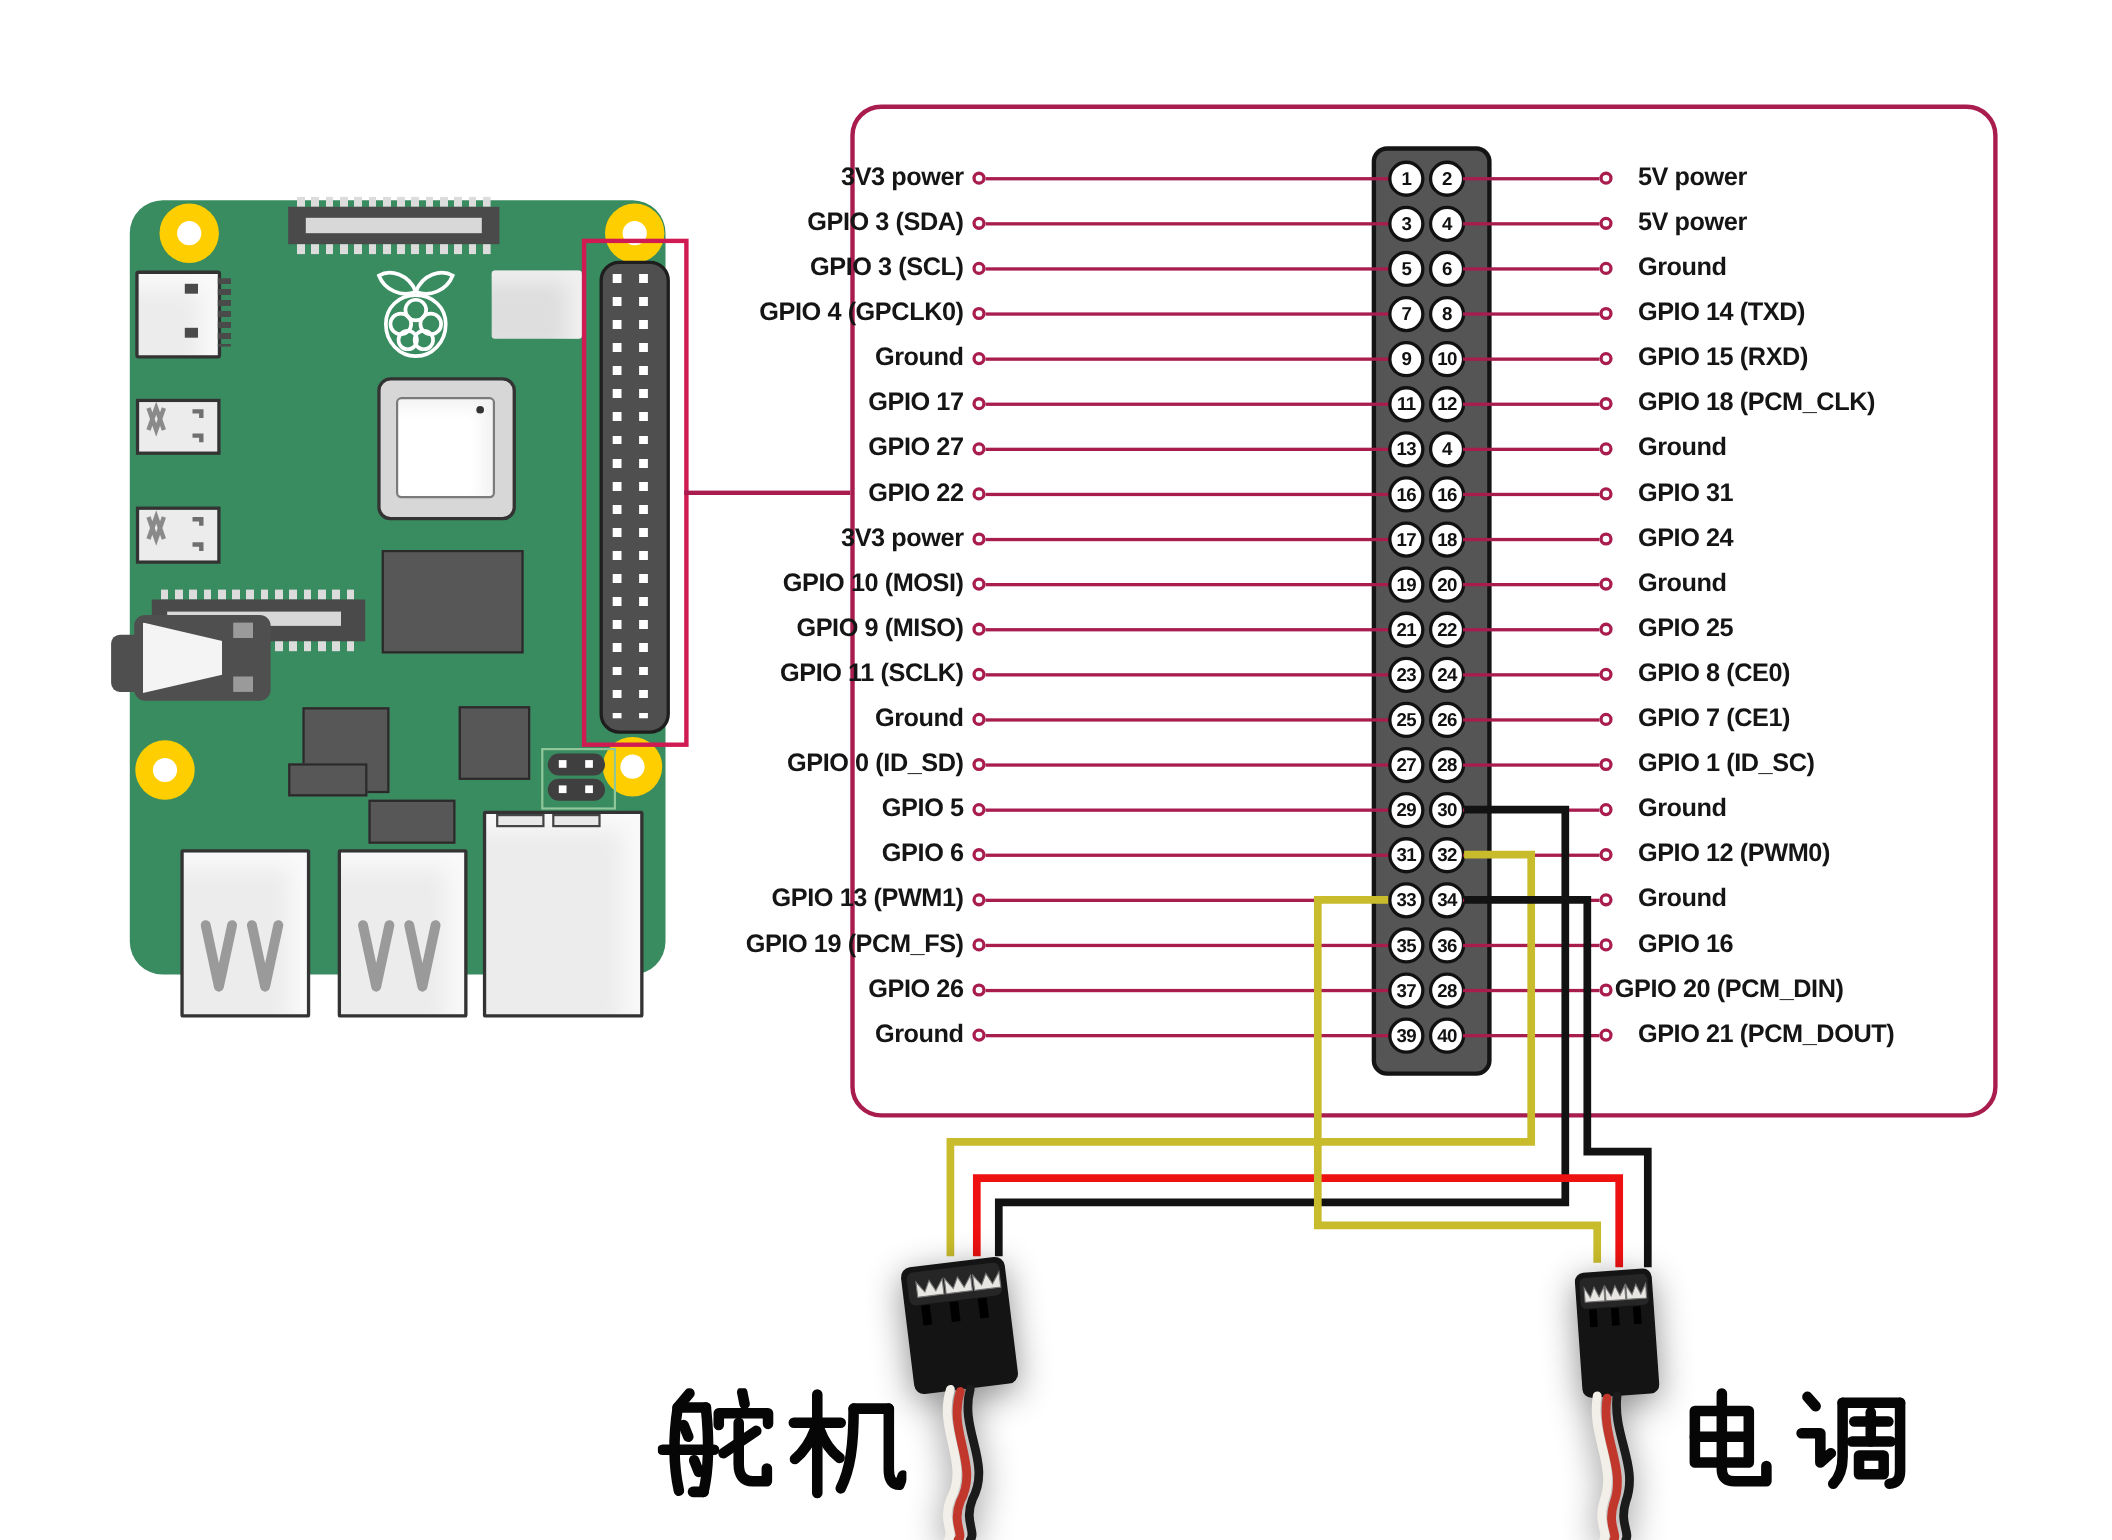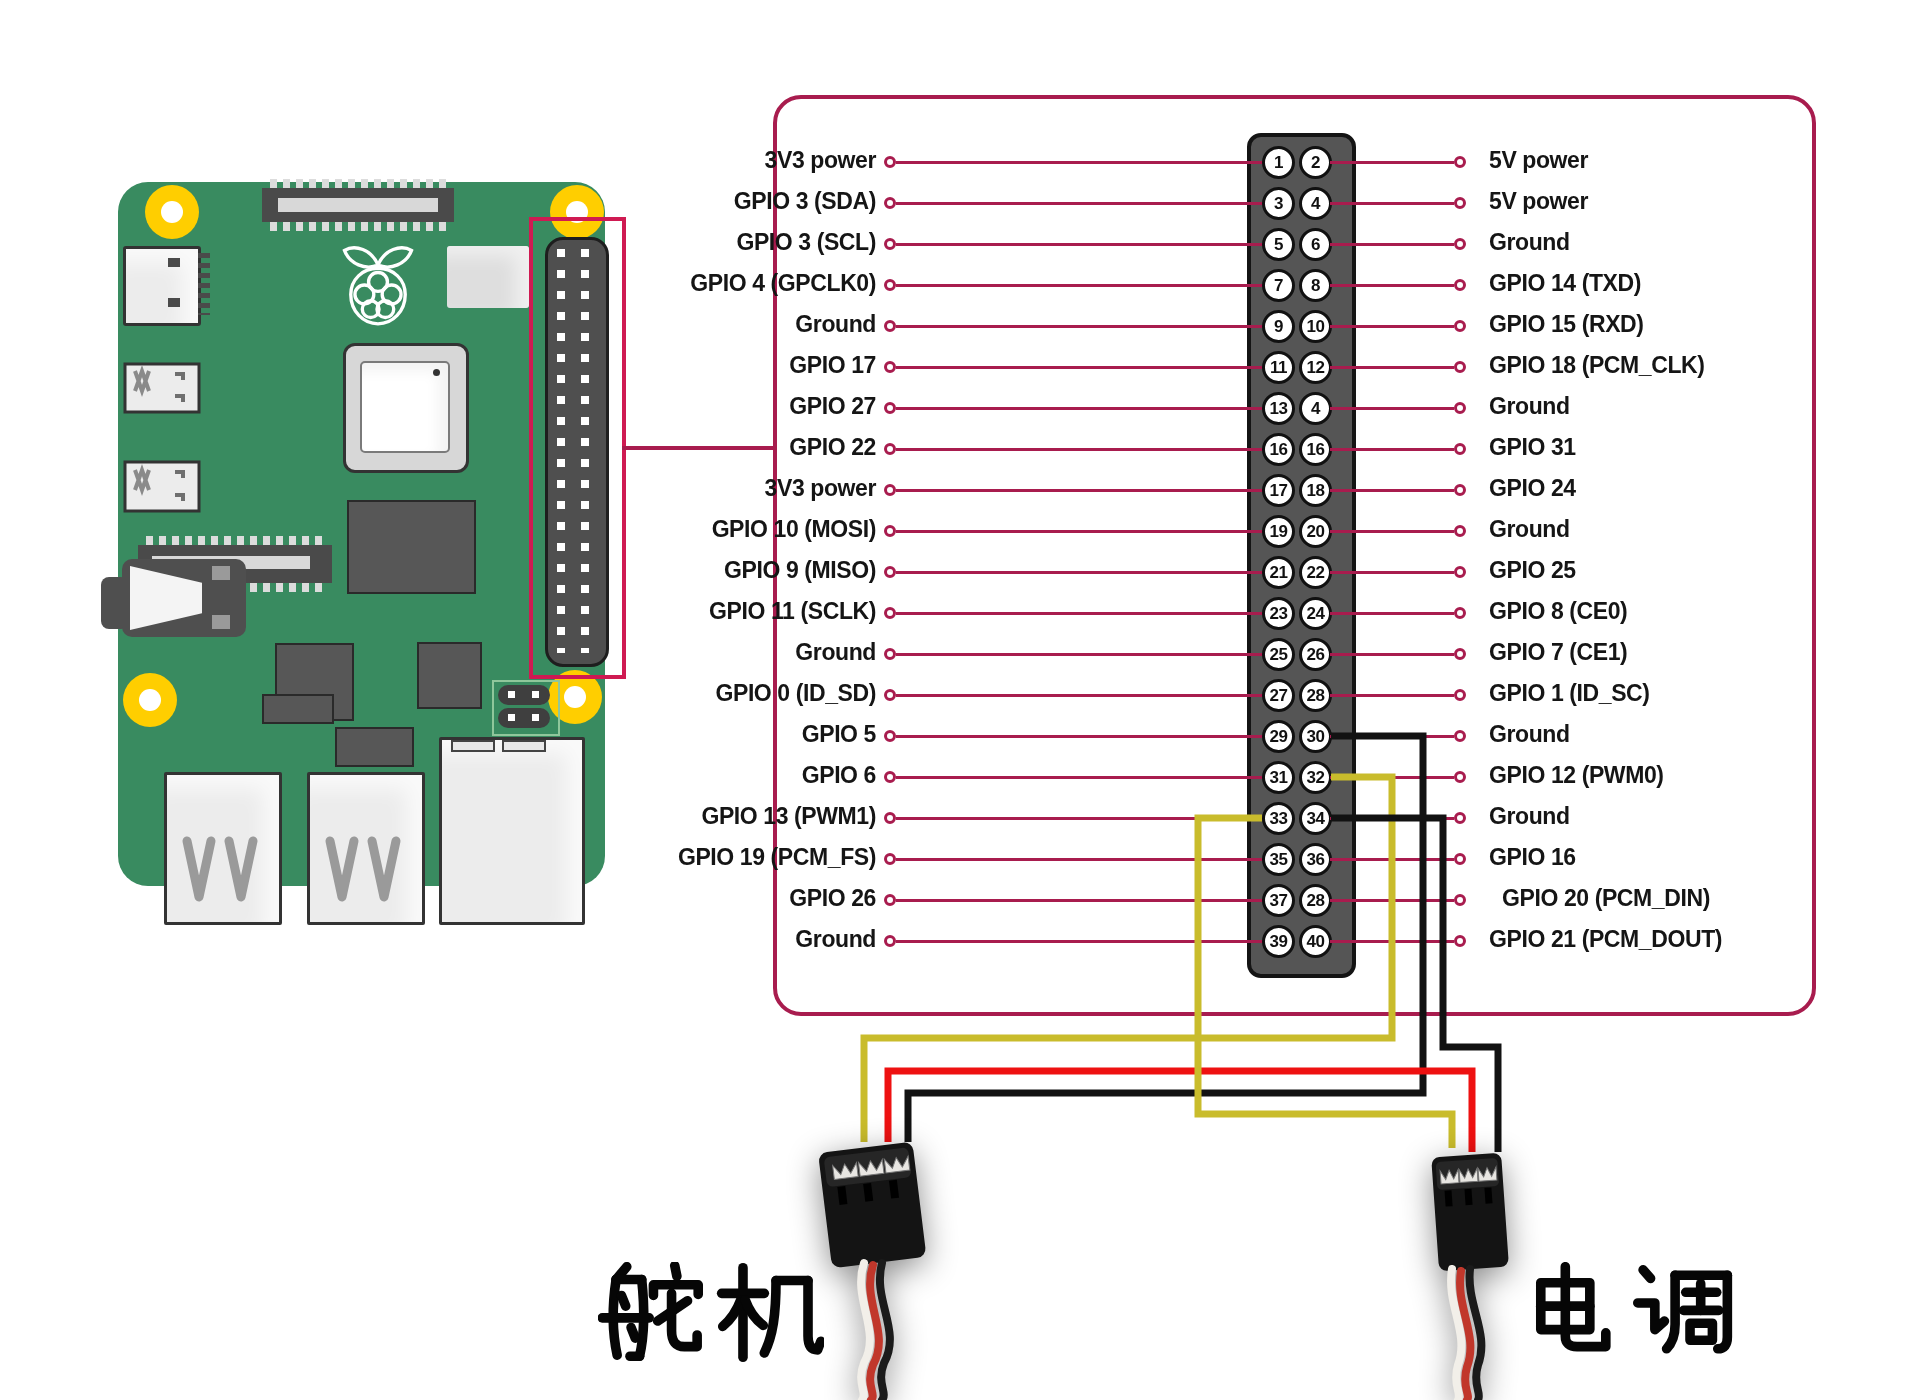--- a/index.html
+++ b/index.html
@@ -291,21 +291,21 @@
       <div class="abs pin-line" style="left:1330px;top:858px;width:124px;"></div>
       <div class="abs pin-ring" style="left:1454px;top:853px;"></div>
       <div class="abs pin-label lab-right" style="left:1489px;top:844px;width:330px;">GPIO 16</div>
       <div class="abs pin-label lab-left" style="left:540px;top:885px;width:336px;">GPIO 26</div>
       <div class="abs pin-ring" style="left:884px;top:894px;"></div>
       <div class="abs pin-line" style="left:896px;top:899px;width:367px;"></div>
       <div class="abs pin-circle" style="left:1262px;top:884px;">37</div>
       <div class="abs pin-circle" style="left:1299px;top:884px;">28</div>
       <div class="abs pin-line" style="left:1330px;top:899px;width:124px;"></div>
       <div class="abs pin-ring" style="left:1454px;top:894px;"></div>
-      <div class="abs pin-label lab-right" style="left:1502px;top:885px;width:330px;">GPIO 20 (PCM_DIN)</div>
+      <div class="abs pin-label lab-right" style="left:1468px;top:885px;width:330px;">GPIO 20 (PCM_DIN)</div>
       <div class="abs pin-label lab-left" style="left:540px;top:926px;width:336px;">Ground</div>
       <div class="abs pin-ring" style="left:884px;top:935px;"></div>
       <div class="abs pin-line" style="left:896px;top:940px;width:367px;"></div>
       <div class="abs pin-circle" style="left:1262px;top:925px;">39</div>
       <div class="abs pin-circle" style="left:1299px;top:925px;">40</div>
       <div class="abs pin-line" style="left:1330px;top:940px;width:124px;"></div>
       <div class="abs pin-ring" style="left:1454px;top:935px;"></div>
       <div class="abs pin-label lab-right" style="left:1489px;top:926px;width:330px;">GPIO 21 (PCM_DOUT)</div>
     </div>
 

